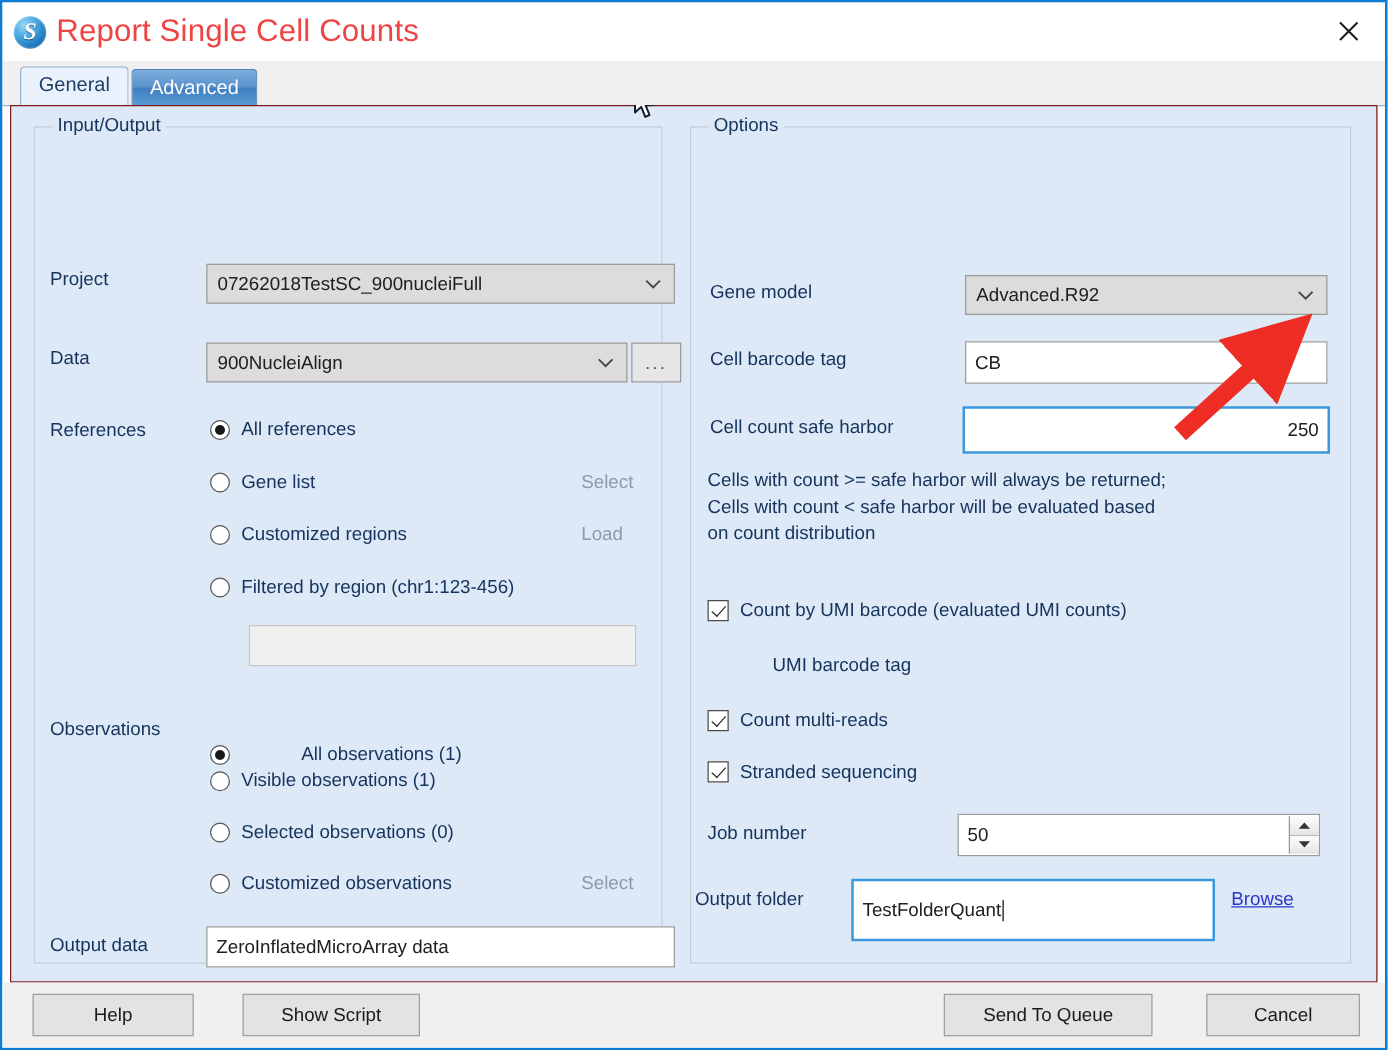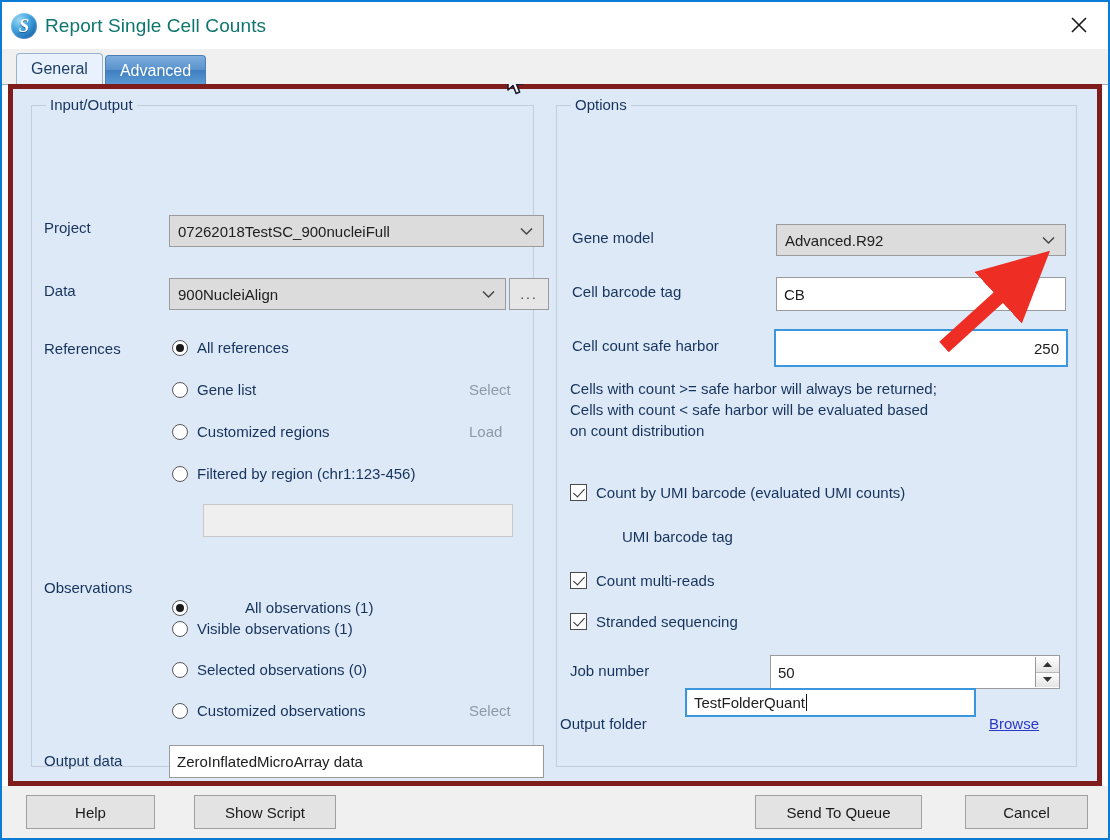--- a/index.html
+++ b/index.html
@@ -53,22 +53,22 @@
     font-size: 19px;
     font-weight: bold;
     font-style: italic;
     font-family: "Liberation Serif", serif;
     display: flex;
     align-items: center;
     justify-content: center;
     text-shadow: 0 1px 1px rgba(0,40,90,.6);
   }
   #title-text {
-    font-size: 19px;
-    color: #0f766e;
+    font-size: 25px;
+    color: #ef4444;
     letter-spacing: .1px;
   }
   #close-btn {
     position: absolute;
     right: 0; top: 0;
     width: 58px; height: 45px;
     display: flex;
     align-items: center;
     justify-content: center;
   }
@@ -117,21 +117,21 @@
     border-top: 1px solid #9ab3cd;
     position: relative;
     display: flex;
     padding: 0;
     box-sizing: border-box;
   }
   #panes {
     position: absolute;
     left: 6px; top: -1px; right: 6px; bottom: 52px;
     background: #dde9f7;
-    border: 5px solid #7f1d1d;
+    border: 1px solid #7f1d1d;
     box-sizing: border-box;
     display: flex;
   }
   .pane-left { width: 533px; position: relative; }
   .pane-right { flex: 1; position: relative; }
 
   .groupbox {
     position: absolute;
     border: 1px solid #c3cedb;
     box-sizing: border-box;
@@ -445,21 +445,21 @@
             </div>
             <div>
               <svg width="11" height="7" viewBox="0 0 11 7">
                   <path d="M5.5 6 L1 1 L10 1 Z" fill="#333"></path>
                 </svg>
             </div>
           </span>
         </div>
 
         <div class="lbl" style="position:absolute; left:14px; top:626px;">Output folder</div>
-        <div class="txtbox focused" style="position:absolute; left:139px; top:599px; width:291px; height:29px;">
+        <div class="txtbox focused" style="position:absolute; left:139px; top:618px; width:291px; height:50px;">
           <span>TestFolderQuant</span>
             <span class="caret"></span>
         </div>
         <div class="linktext" style="position:absolute; left:443px; top:626px;">Browse</div>
 
         <div class="bluetext" style="position:absolute; left:18px; top:721px;">Zero inflated microarray data will be generated</div>
       </div>
     </div>
 
     <div id="buttonbar">

